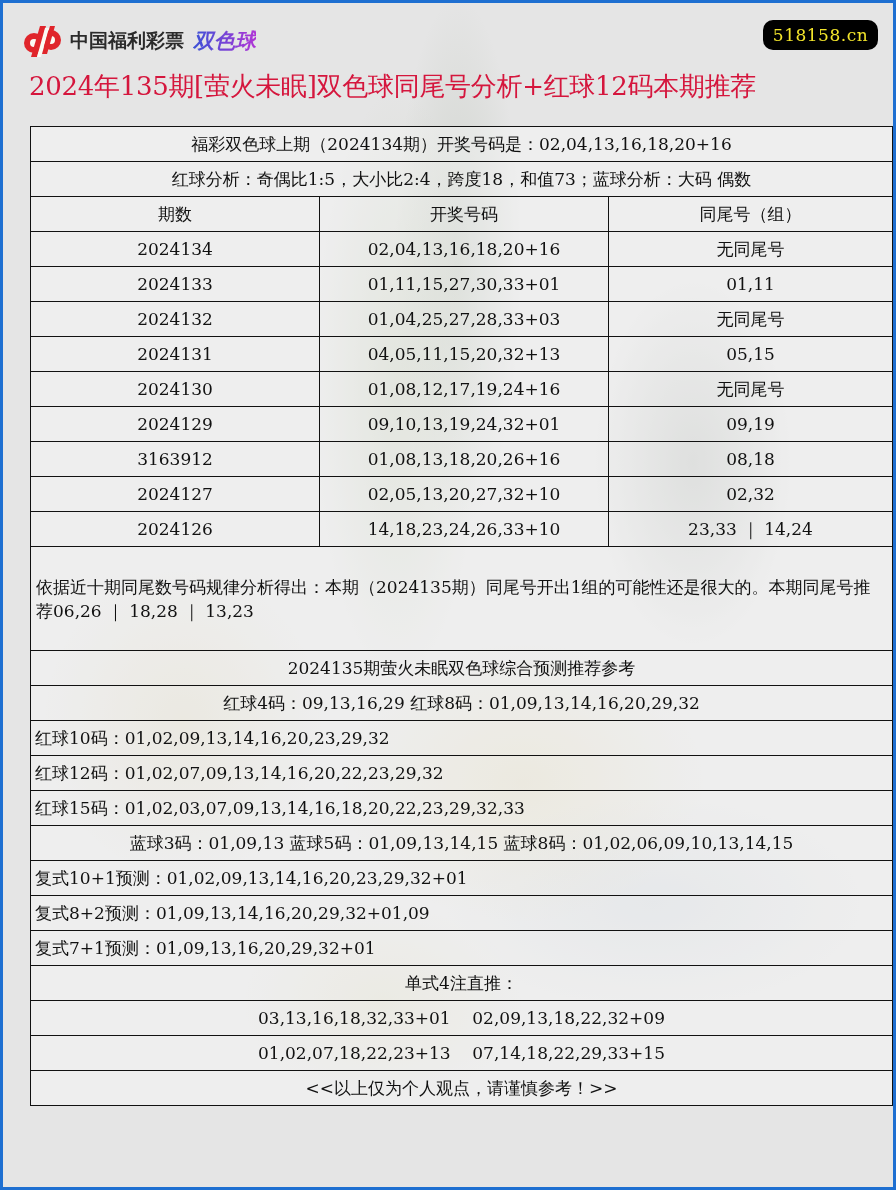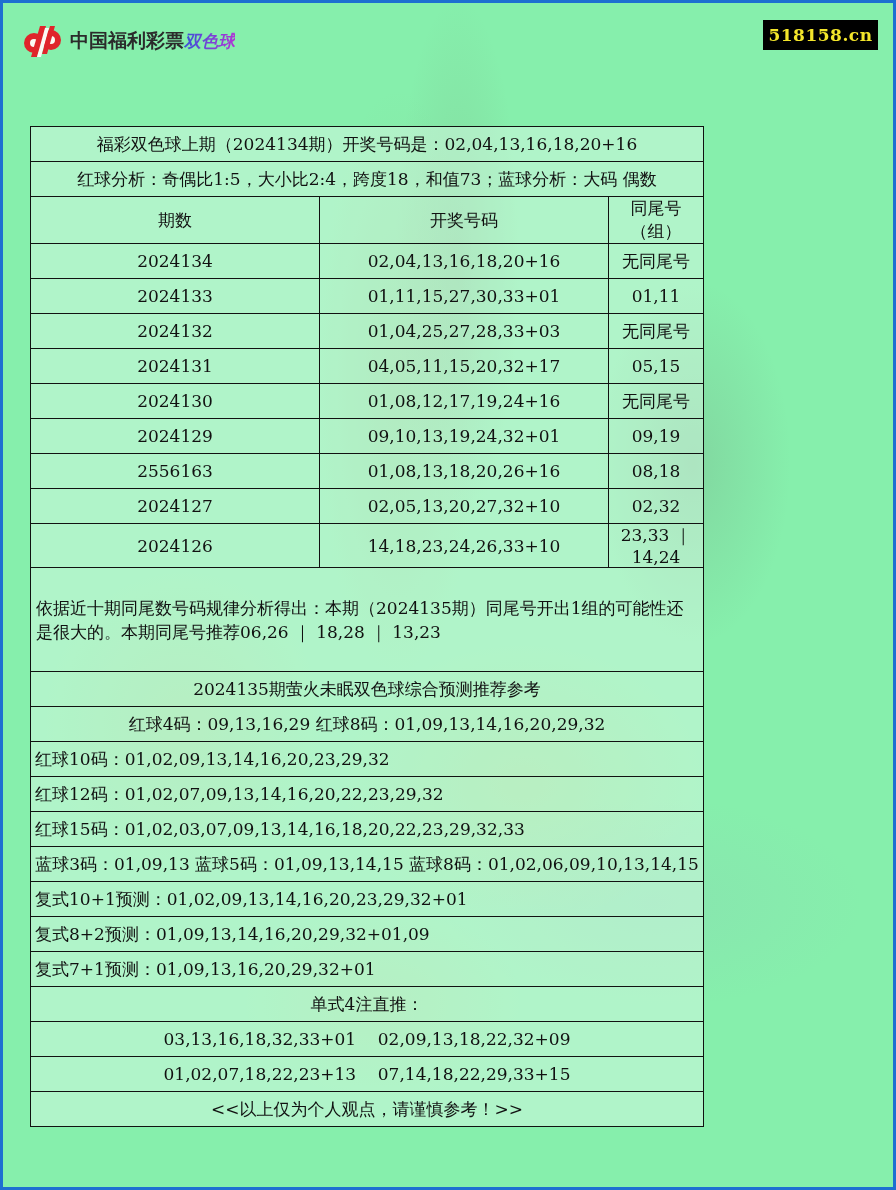--- a/index.html
+++ b/index.html
@@ -4,21 +4,21 @@
 <style>
   html, body { margin: 0; padding: 0; }
   body {
     width: 896px; height: 1190px;
     background: #1e6fd1;
     position: relative; overflow: hidden;
     font-family: "DejaVu Serif", "Liberation Serif", serif;
   }
   .frame {
     position: absolute; left: 3px; top: 3px; right: 3px; bottom: 3px;
-    background: #86efac;
+    background: #e5e5e5;
     overflow: hidden;
   }
   
   .bg-wash {
     position: absolute; inset: 0;
     background:
       radial-gradient(ellipse 120px 420px at 395px 380px, rgba(150,170,120,0.22), rgba(0,0,0,0) 70%),
       radial-gradient(ellipse 90px 380px at 455px 260px, rgba(120,140,110,0.20), rgba(0,0,0,0) 70%),
       radial-gradient(ellipse 140px 260px at 690px 460px, rgba(110,120,110,0.20), rgba(0,0,0,0) 70%),
       radial-gradient(ellipse 260px 200px at 520px 780px, rgba(210,190,110,0.18), rgba(0,0,0,0) 70%),
@@ -28,37 +28,37 @@
   }
   .header { position: absolute; left: 0; top: 0; width: 890px; height: 120px; }
   .logo { position: absolute; left: 17px; top: 20px; height: 36px; display: flex; align-items: center; }
   .logo-mark { width: 46px; height: 34px; }
   .logo-text-cn {
     font-family: "DejaVu Sans", sans-serif; font-weight: bold;
     font-size: 19px; color: #2b2b2b; margin-left: 4px; letter-spacing: 0px;
   }
   .logo-text-ssq {
     font-family: "DejaVu Sans", sans-serif; font-weight: bold; font-style: italic;
-    font-size: 17px; margin-left: 0;
+    font-size: 21px; margin-left: 9px;
     background: linear-gradient(90deg, #3b52d6, #b035d6);
     -webkit-background-clip: text; background-clip: text; color: transparent;
   }
   .site-badge {
     position: absolute; left: 760px; top: 17px; width: 115px; height: 30px;
     background: #000; color: #f3e52b;
-    font-family: "DejaVu Serif", "Liberation Serif", serif; font-weight: bold; font-size: 17px;
-    display: flex; align-items: center; justify-content: center; letter-spacing: 0.5px;
+    font-family: "DejaVu Serif", "Liberation Serif", serif; font-weight: normal; font-size: 17px;
+    display: flex; align-items: center; justify-content: center; letter-spacing: 0.5px; border-radius: 10px;
   }
   .page-title {
     position: absolute; left: 26px; top: 66px; width: 850px;
     color: #d5163d; font-size: 26px; white-space: nowrap; letter-spacing: -0.3px;
   }
   table.main {
     position: absolute; left: 27px; top: 123px;
-    width: 674px; border-collapse: collapse;
+    width: 863px; border-collapse: collapse;
     font-size: 17px; color: #111;
   }
   table.main td {
     border: 1.5px solid #111; padding: 0 4px; height: 34px;
     text-align: center; background: rgba(255,255,255,0.35);
   }
   table.main td.left { text-align: left; }
   table.main tr.analysis td { height: 71px; text-align: left; line-height: 24px; padding: 16px 5px; vertical-align: middle; }
   .col1 { width: 280px; }
   .col2 { width: 280px; }
@@ -77,20 +77,21 @@
         <circle cx="31" cy="16" r="10" fill="#e0252b"></circle>
         <circle cx="31" cy="16" r="4" fill="#fbfaf4"></circle>
         <polygon points="20,2 26,2 17,33 11,33" fill="#e0252b"></polygon>
         <polygon points="25,4 29,4 21,33 17,33" fill="#fbfaf4"></polygon>
         <polygon points="30,2 35,2 27,30 22,30" fill="#e0252b"></polygon>
       </svg>
       <span class="logo-text-cn">中国福利彩票</span>
       <span class="logo-text-ssq">双色球</span>
     </div>
     <div class="site-badge">518158.cn</div>
+    <div class="page-title">2024年135期[萤火未眠]双色球同尾号分析+红球12码本期推荐</div>
   </div>
 
   <table class="main">
     <tbody>
         <tr>
       <td colspan="3">福彩双色球上期（2024134期）开奖号码是：02,04,13,16,18,20+16</td>
     </tr>
     <tr>
       <td colspan="3">红球分析：奇偶比1:5，大小比2:4，跨度18，和值73；蓝球分析：大码 偶数</td>
     </tr>
@@ -109,35 +110,35 @@
       <td>01,11,15,27,30,33+01</td>
       <td>01,11</td>
     </tr>
     <tr>
       <td>2024132</td>
       <td>01,04,25,27,28,33+03</td>
       <td>无同尾号</td>
     </tr>
     <tr>
       <td>2024131</td>
-      <td>04,05,11,15,20,32+17</td>
+      <td>04,05,11,15,20,32+13</td>
       <td>05,15</td>
     </tr>
     <tr>
       <td>2024130</td>
       <td>01,08,12,17,19,24+16</td>
       <td>无同尾号</td>
     </tr>
     <tr>
       <td>2024129</td>
       <td>09,10,13,19,24,32+01</td>
       <td>09,19</td>
     </tr>
     <tr>
-      <td>2556163</td>
+      <td>3163912</td>
       <td>01,08,13,18,20,26+16</td>
       <td>08,18</td>
     </tr>
     <tr>
       <td>2024127</td>
       <td>02,05,13,20,27,32+10</td>
       <td>02,32</td>
     </tr>
     <tr>
       <td>2024126</td>

